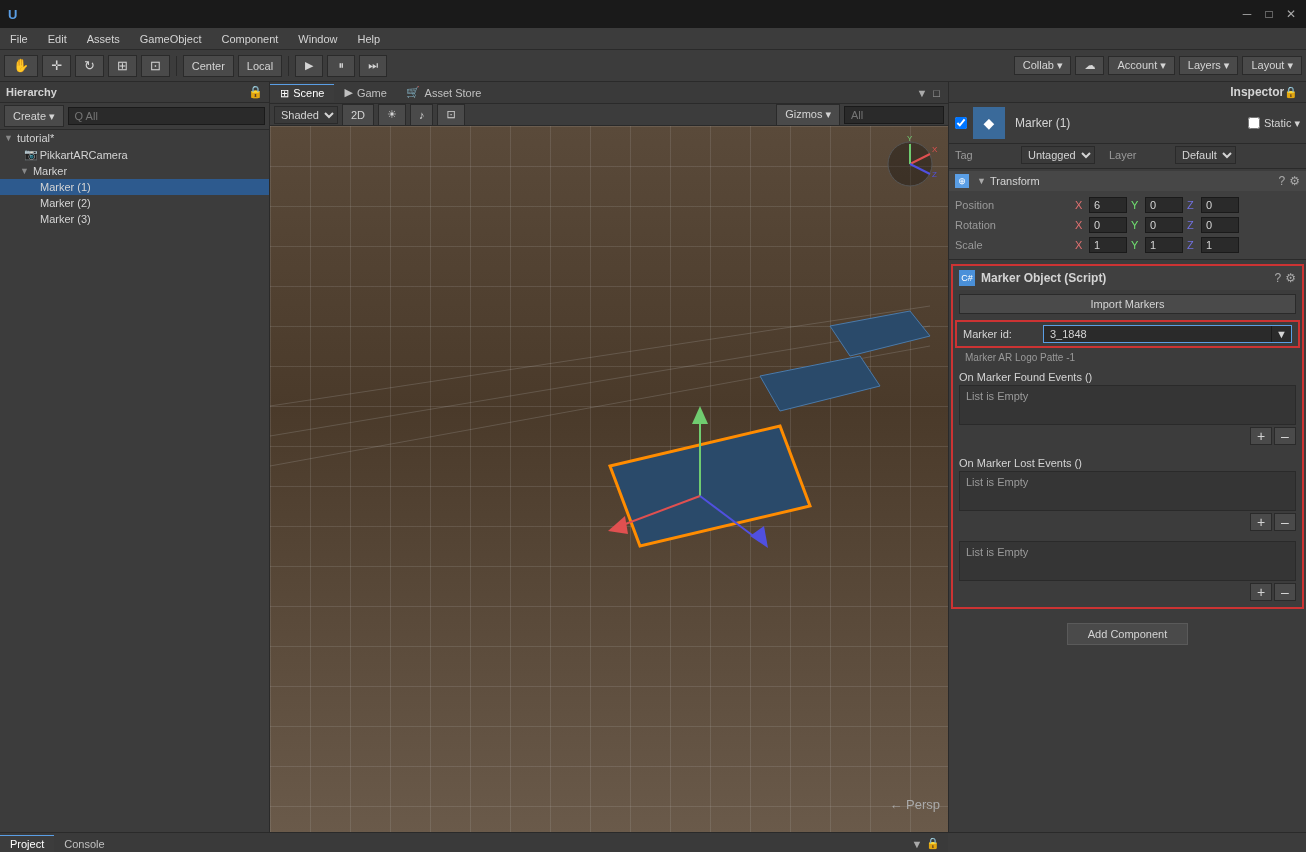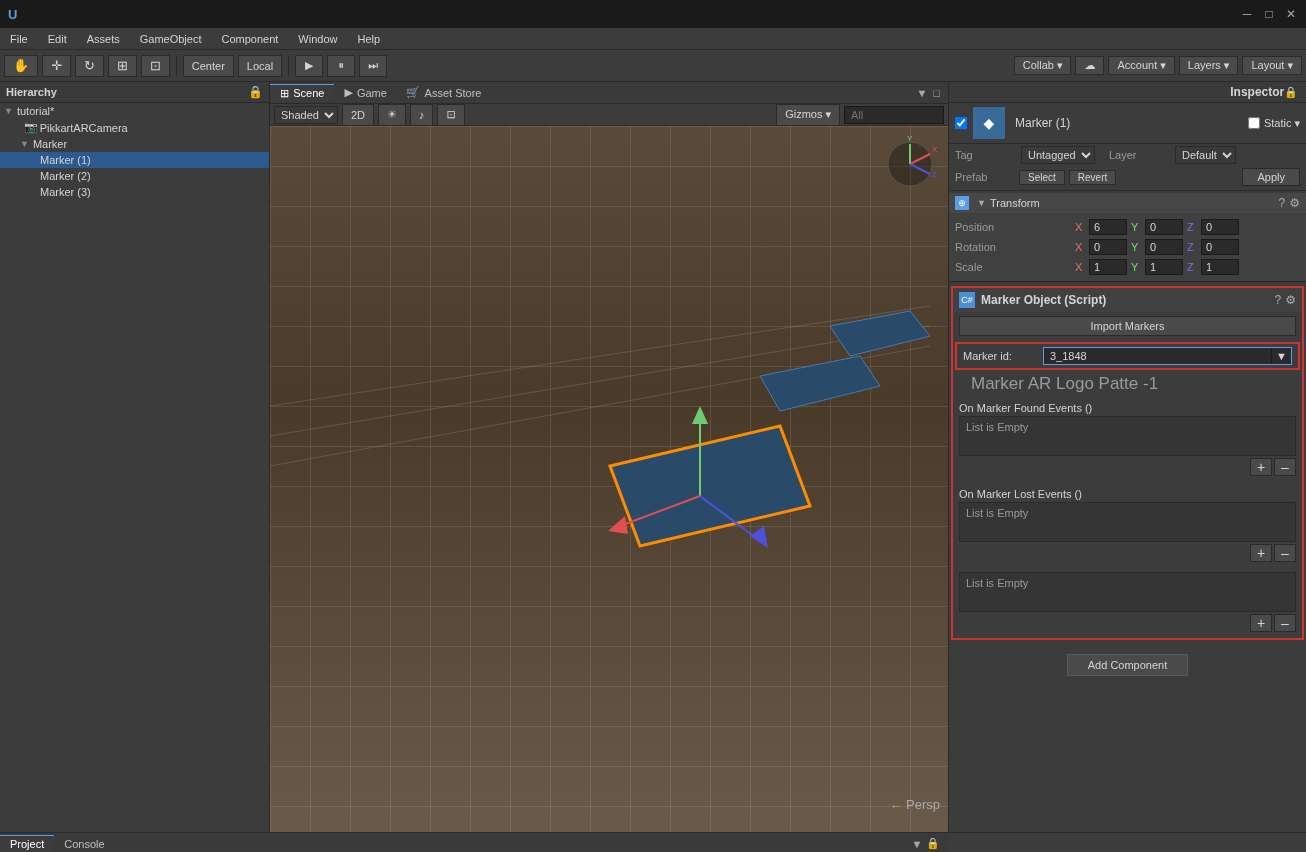--- a/index.html
+++ b/index.html
@@ -92,21 +92,21 @@
     .lock-icon { color: #aaa; font-size: 12px; cursor: pointer; }
 
     .persp-label { position: absolute; bottom: 20px; right: 8px; color: #aaa; font-size: 13px; }
 
     
     .axis-gizmo { position: absolute; top: 8px; right: 8px; width: 60px; height: 60px; }
 
     .transform-icon { width: 14px; height: 14px; background: #5a9ee5; display: flex; align-items: center; justify-content: center; font-size: 9px; color: white; margin-right: 4px; }
     .gear-icon-small { color: #aaa; cursor: pointer; font-size: 12px; }
 
-    .marker-logo-row { padding: 2px 18px; font-size: 17px; color: #9a9a9a; }
+    .marker-logo-row { padding: 2px 12px; font-size: 10px; color: #9a9a9a; }
     .tag-row { display: flex; align-items: center; gap: 6px; padding: 2px 6px; }
 
     .collab-btn { background: #4a4a4a; border: 1px solid #2a2a2a; color: #d4d4d4; padding: 2px 8px; font-size: 11px; cursor: pointer; display: flex; align-items: center; gap: 3px; }
     .cloud-btn { background: #4a4a4a; border: 1px solid #2a2a2a; color: #d4d4d4; padding: 2px 8px; font-size: 11px; cursor: pointer; }
 
     .inspector-static-row { display: flex; align-items: center; margin-left: auto; gap: 4px; }
     .static-checkbox { width: 12px; height: 12px; }
 
     .divider-line { height: 1px; background: #2a2a2a; margin: 2px 0; }
   </style>
@@ -156,20 +156,24 @@
   </div>
 </div>
 
 <div id="main">
 
   <div id="hierarchy">
     <div class="panel-header">
       <span>Hierarchy</span>
       <span class="lock-icon">🔒</span>
     </div>
+    <div class="panel-toolbar">
+      <button class="toolbar-btn">Create ▾</button>
+      <input type="text" style="flex: 1 1 0%; background: rgb(42, 42, 42); border: 1px solid rgb(26, 26, 26); color: rgb(212, 212, 212); padding: 2px 6px; font-size: 11px;" placeholder="Q All">
+    </div>
     <div class="hierarchy-tree">
       <div class="tree-item">
         <span class="tree-arrow">▼</span>
         <span>tutorial*</span>
       </div>
       <div class="tree-item">
         <span class="tree-arrow" style="margin-left:16px;"></span>
         <span style="font-size:11px;">📷</span>
         <span>PikkartARCamera</span>
       </div>
@@ -293,26 +297,20 @@
       <span class="inspector-label">Tag</span>
       <select>
         <option>Untagged</option>
       </select>
       <span class="inspector-label" style="margin-left:8px;">Layer</span>
       <select>
         <option>Default</option>
       </select>
     </div>
 
-    <div class="inspector-row">
-      <span class="inspector-label">Prefab</span>
-      <button class="btn-small">Select</button>
-      <button class="btn-small">Revert</button>
-      <button class="btn-apply">Apply</button>
-    </div>
 
     <div class="divider-line"></div>
 
     <div class="inspector-section">
       <div class="inspector-section-header">
         <div class="transform-icon">⊕</div>
         <span style="color:#aaa;font-size:9px;">▼</span>
         <span>Transform</span>
         <div style="margin-left:auto;display:flex;gap:4px;">
           <span class="gear-icon-small">?</span>

